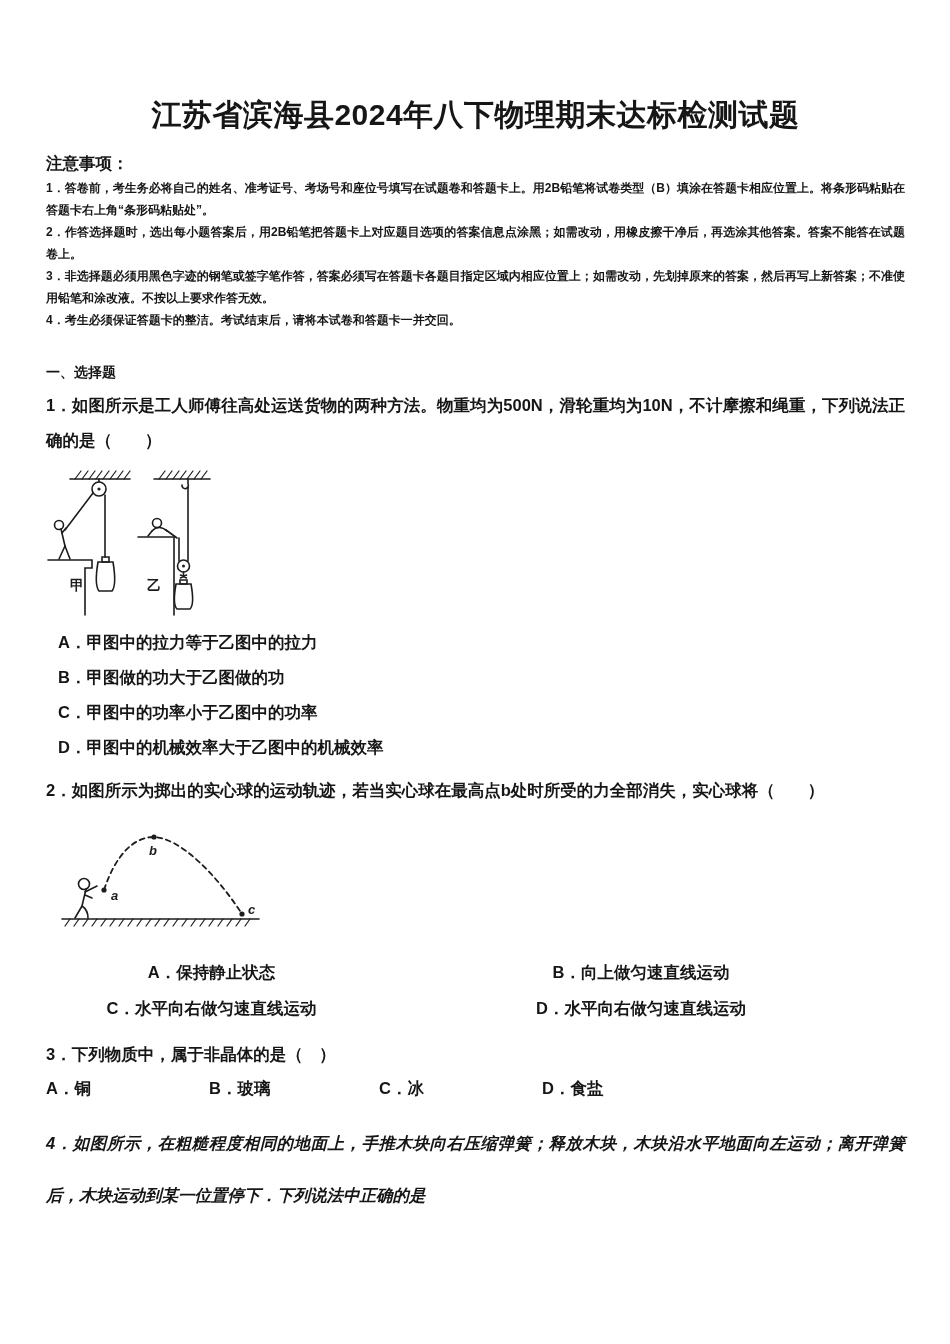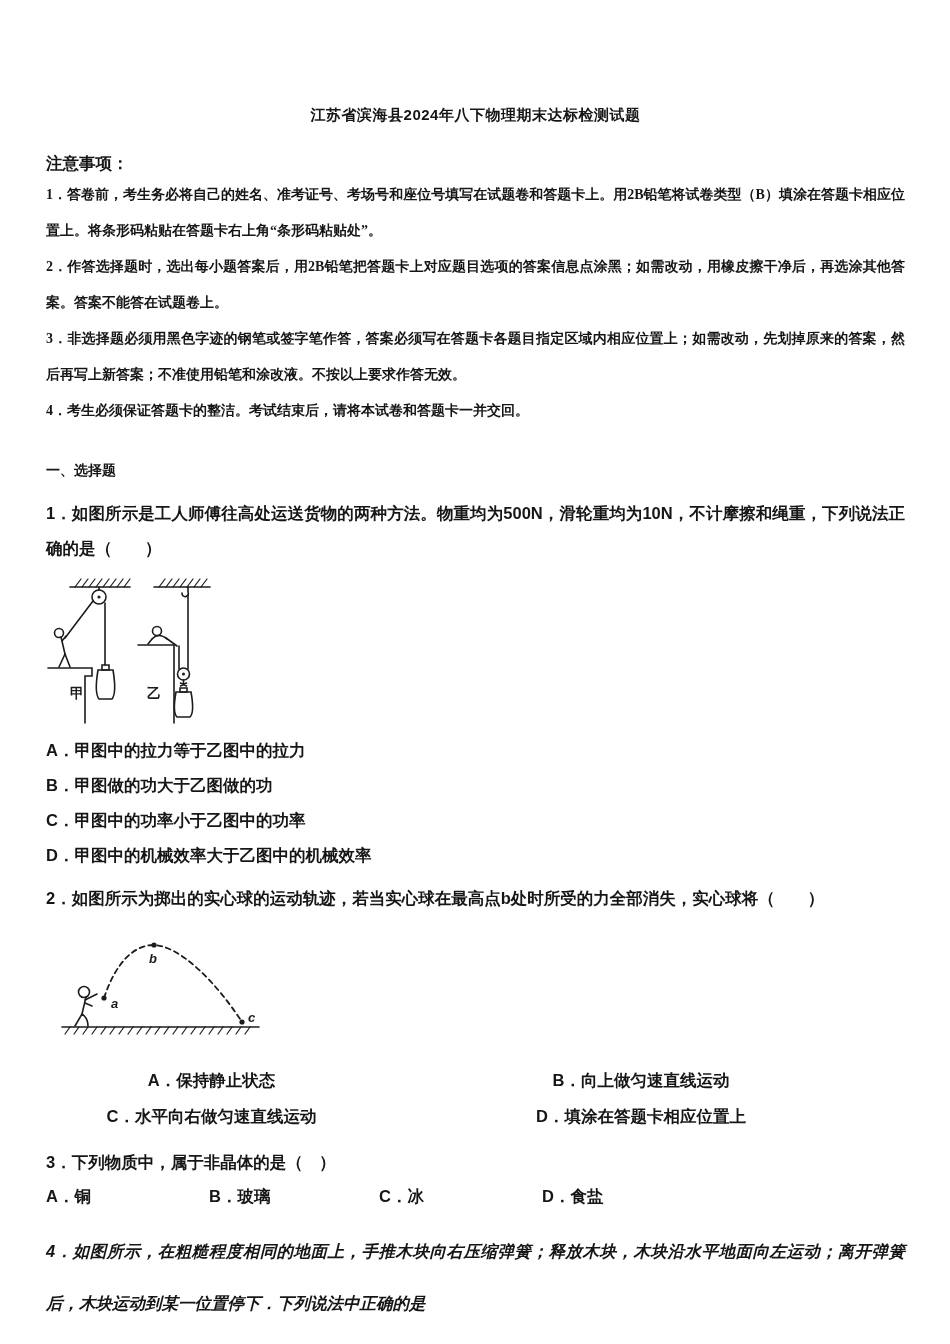--- a/index.html
+++ b/index.html
@@ -8,43 +8,42 @@
     background: #ffffff;
     color: #161616;
     font-family: "Liberation Sans", "DejaVu Sans", sans-serif;
     font-weight: 700;
     overflow: hidden;
   }
   .page { width: 950px; height: 1344px; padding: 100px 45px 0 46px; }
 
   .doc-title {
     text-align: center;
-    font-size: 15px;
+    font-size: 30px;
     line-height: 30px;
     letter-spacing: 0.5px;
     margin-bottom: 14px;
   }
   .notice-heading { font-size: 16.5px; line-height: 27px; margin-top: 20px; }
   .note {
-    font-size: 14px;
-    line-height: 36px;
+    font-size: 12px;
+    line-height: 22px;
     text-align: justify;
-    font-family: Liberation Serif, serif;
   }
   .section-heading { margin-top: 29px; font-size: 14px; line-height: 24px; }
 
   .q-text {
     font-size: 16.5px;
     line-height: 35px;
     text-align: justify;
   }
-  .q1-text { margin-top: 14px; }
+  .q1-text { margin-top: 4px; }
   .fig { display: block; }
   .fig1 { margin: 6px 0 0 -4px; }
-  .q1-options { margin-top: 9px; }
+  .q1-options { margin-top: 9px; margin-left: 12px; }
   .q1-options .opt { font-size: 16.5px; line-height: 35px; }
   .q2-text { margin-top: 8px; }
   .fig2 { margin: 14px 0 0 8px; }
   .q2-options {
     margin-top: 24px;
     display: grid;
     grid-template-columns: 331px 1fr;
     font-size: 16.5px;
     line-height: 36px;
     text-align: center;
@@ -160,21 +159,21 @@
     <circle class="dot" cx="100" cy="15" r="2.6"></circle>
     <text x="95" y="33" font-size="13" font-style="italic">b</text>
     <circle class="dot" cx="188" cy="92" r="2.6"></circle>
     <text x="194" y="92" font-size="13" font-style="italic">c</text>
   </svg>
 
   <div class="q2-options">
     <div>A．保持静止状态</div>
     <div>B．向上做匀速直线运动</div>
     <div>C．水平向右做匀速直线运动</div>
-    <div>D．填涂在答题卡相应位置上</div>
+    <div>D．水平向右做匀速直线运动</div>
   </div>
 
   <p class="q-text q3-text">3．下列物质中，属于非晶体的是（　）</p>
   <div class="q3-options">
     <div>A．铜</div>
     <div>B．玻璃</div>
     <div>C．冰</div>
     <div>D．食盐</div>
   </div>
 

